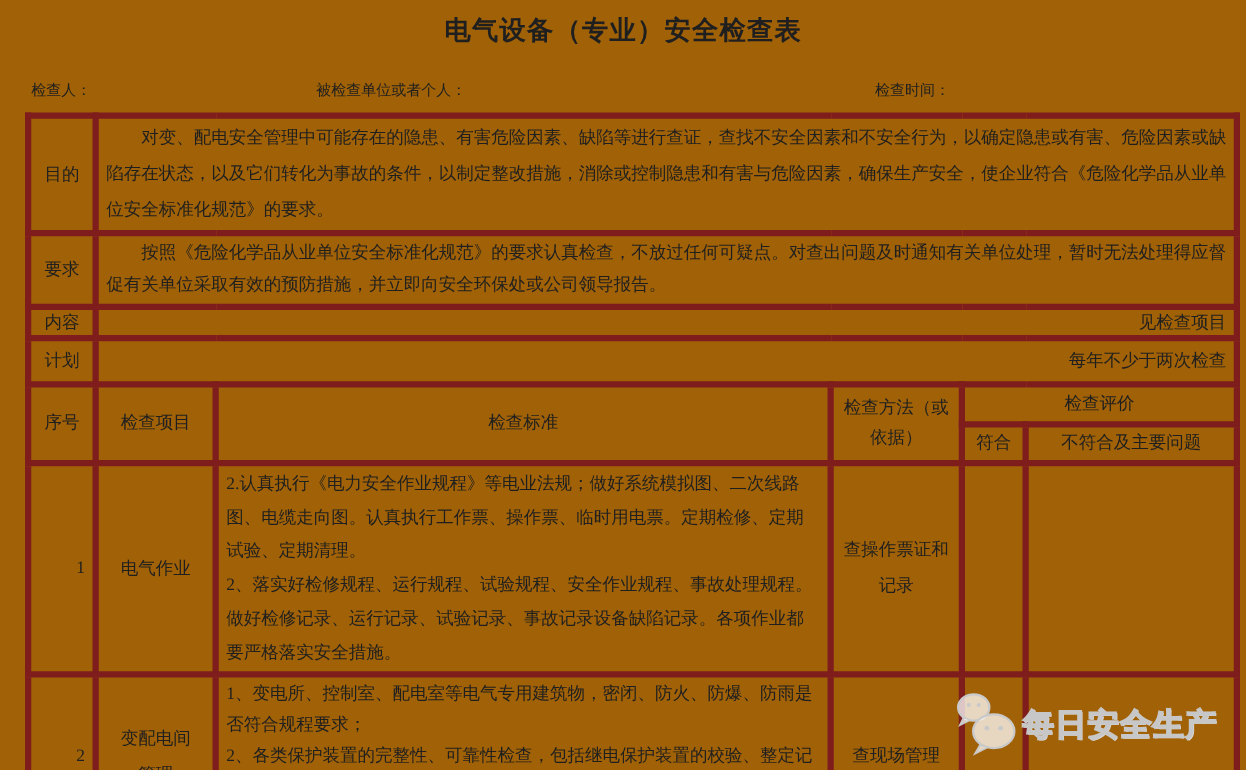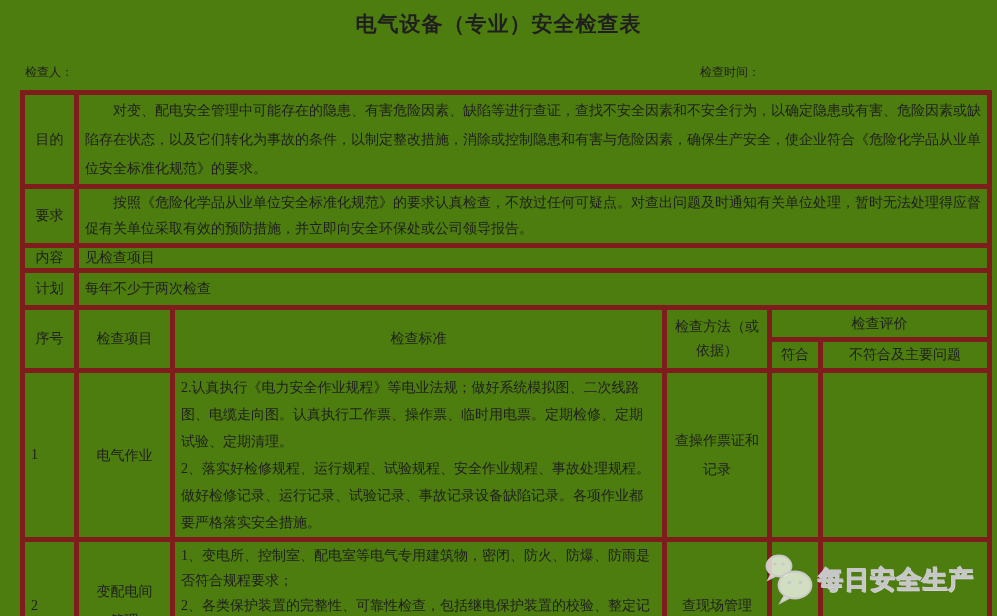--- a/index.html
+++ b/index.html
@@ -1,18 +1,18 @@
 <!DOCTYPE html>
 <html><head>
 <meta charset="utf-8">
 <style>
   * { margin:0; padding:0; box-sizing:border-box; }
   html,body { width:997px; height:616px; background:#ffffff; overflow:hidden; }
   body { font-family:"Liberation Serif","DejaVu Serif",serif; color:#1f1f1f; }
-  .page { position:relative; width:997px; height:616px; overflow:hidden; background:#4d7c0f; }
+  .page { position:relative; width:997px; height:616px; overflow:hidden; background:#a16207; }
 
   .doc-title {
     position:absolute; top:10px; left:0; width:997px;
     text-align:center; font-size:21px; font-weight:bold; letter-spacing:1px;
   }
 
   .info-label { position:absolute; top:64px; font-size:12px; white-space:nowrap; }
   .info-inspector { left:25px; }
   .info-unit { left:253px; }
   .info-time { left:700px; }
@@ -22,21 +22,21 @@
     border-collapse:collapse; table-layout:fixed; font-size:14px;
   }
   table.checklist td {
     border:5px solid #7f1d1d; padding:1px 6px; vertical-align:middle;
     overflow:hidden;
   }
   td.lbl { text-align:center; padding:1px 2px; }
   .meta-text { text-indent:2em; text-align:justify; }
   .lh29 { line-height:29px; }
   .lh26 { line-height:26px; }
-  td.center { text-align:left; }
+  td.center { text-align:right; }
   td.hdr { text-align:center; line-height:24px; }
   .pre { white-space:pre-line; }
   td.std { vertical-align:middle; line-height:27px; padding:2px 8px; text-align:left; }
   td.std-clip { vertical-align:top; line-height:25px; padding:3px 8px; text-align:left; }
   td.method { text-align:center; line-height:29px; padding:1px 4px; }
   td.item-cell { text-align:center; line-height:29px; }
 
   .watermark {
     position:absolute; left:760px; top:546px; width:232px; height:66px;
     display:flex; align-items:center; z-index:5; pointer-events:none;
@@ -50,20 +50,21 @@
   }
 </style>
 </head>
 <body>
 
 <div class="page">
 
   <div class="doc-title">电气设备（专业）安全检查表</div>
 
   <span class="info-label info-inspector">检查人：</span>
+  <span class="info-label info-unit">被检查单位或者个人：</span>
   <span class="info-label info-time">检查时间：</span>
 
   <table class="checklist">
     <colgroup>
       <col style="width:54px">
         <col style="width:96px">
         <col style="width:492px">
       <col style="width:105px">
         <col style="width:51px">
         <col style="width:169px">

